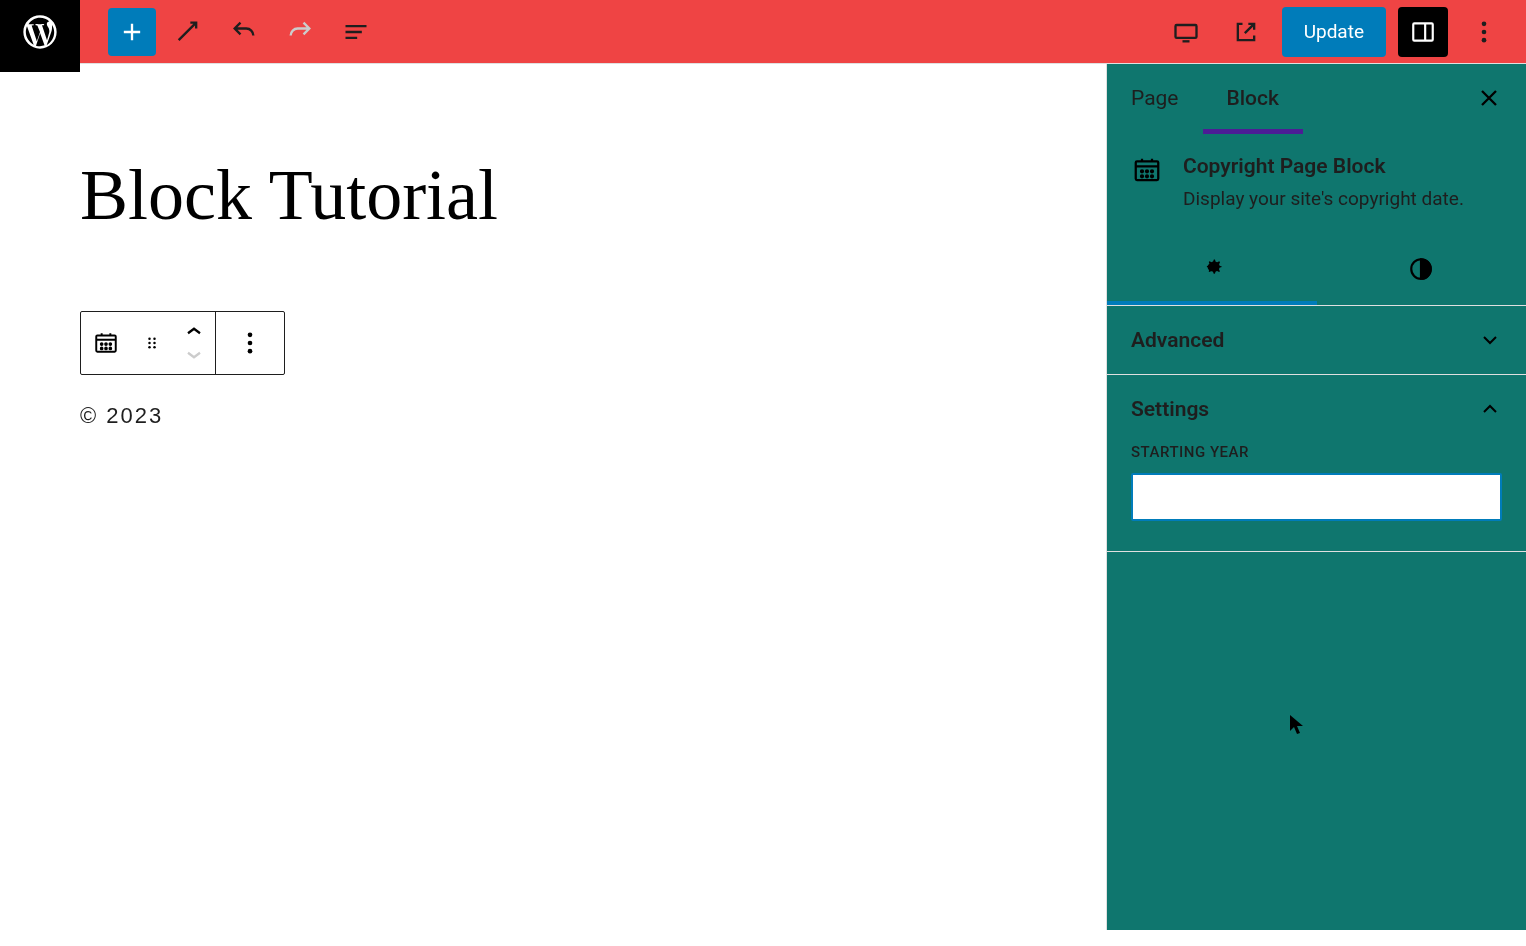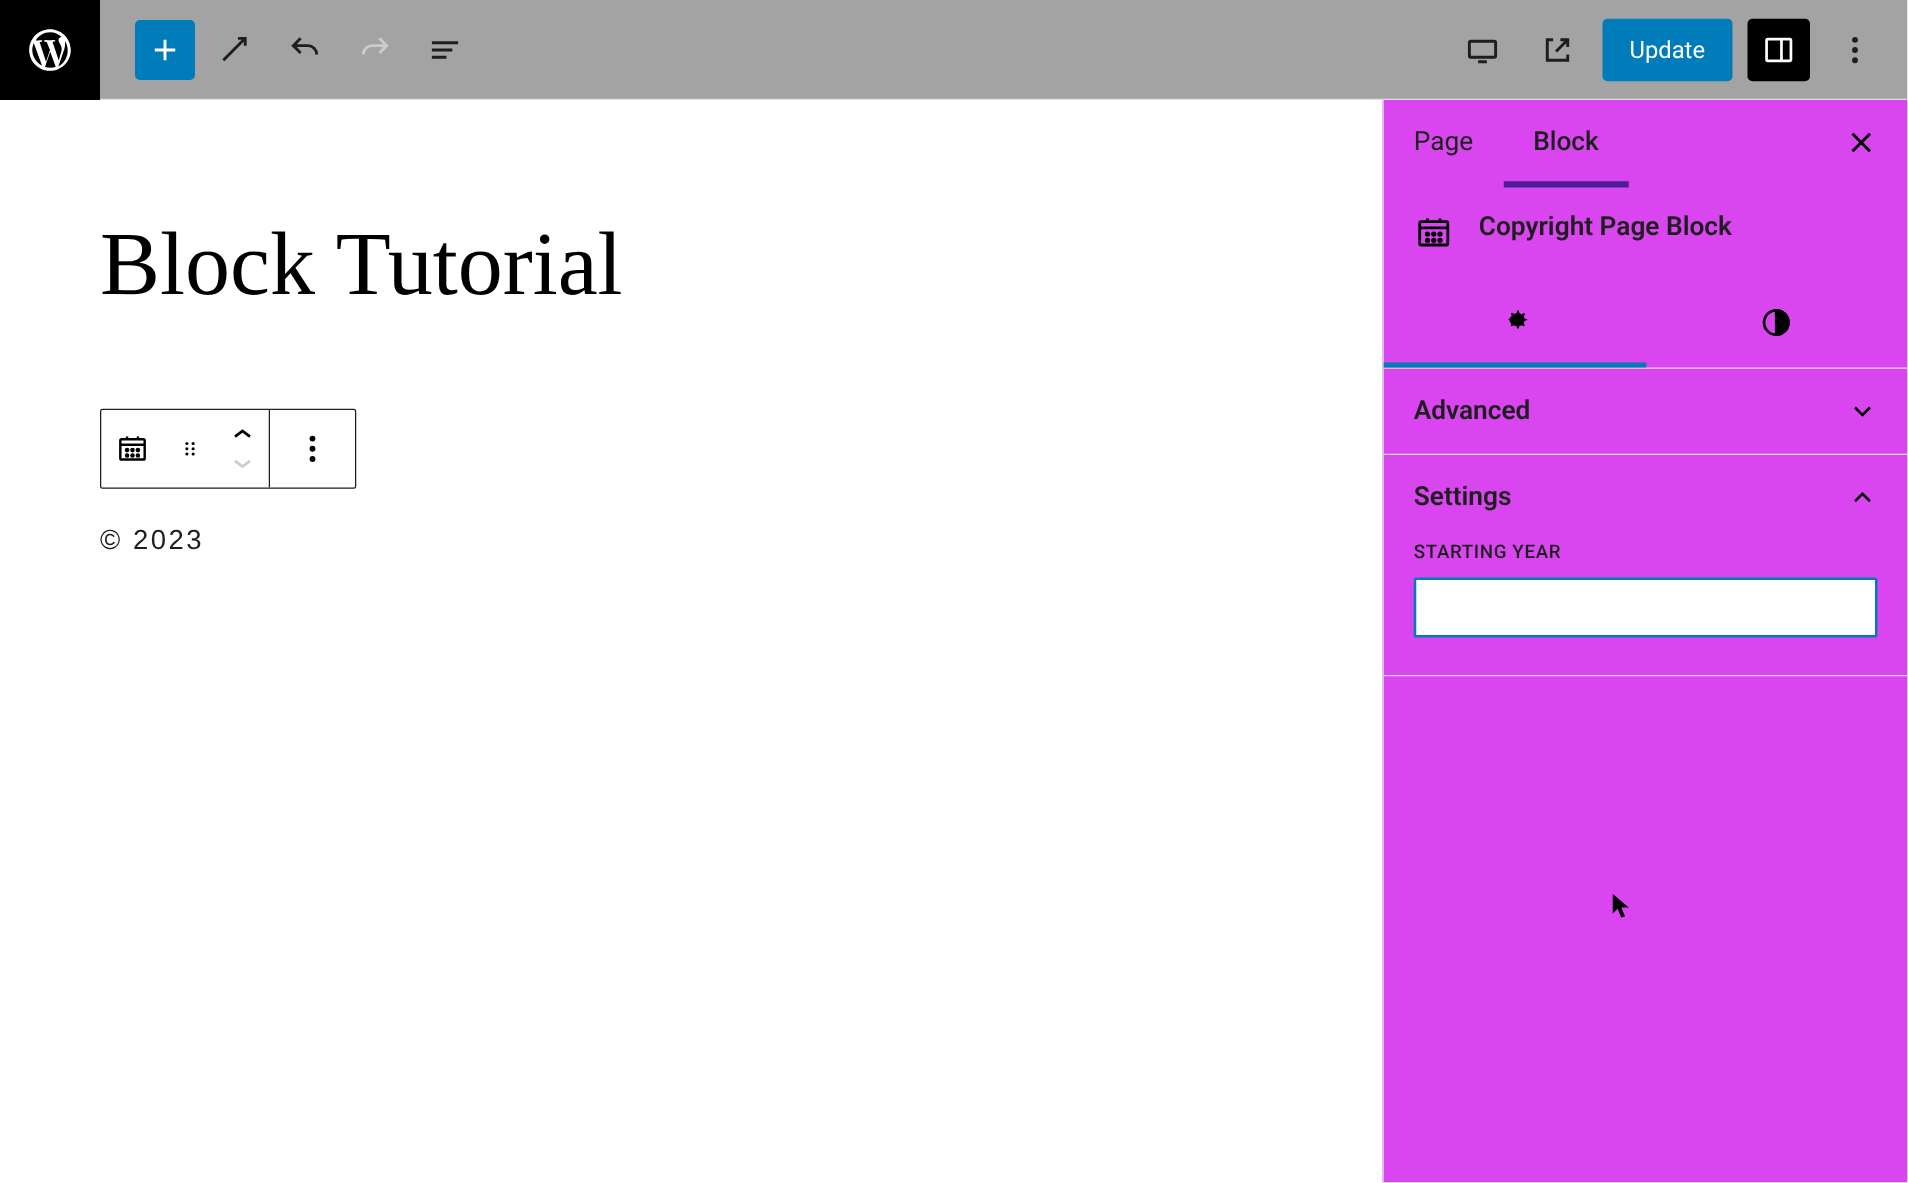--- a/index.html
+++ b/index.html
@@ -11,23 +11,23 @@
       font-family: -apple-system, BlinkMacSystemFont, "Segoe UI", Roboto, sans-serif;
       background: #fff;
       width: 1526px;
       height: 946px;
       overflow: hidden;
       position: relative;
     }
     .top-bar {
       display: flex;
       align-items: center;
-      height: 80px;
+      height: 64px;
       border-bottom: 1px solid #e0e0e0;
-      background: #a3a3a3;
+      background: #ef4444;
     }
     .wp-logo {
       width: 80px;
       height: 80px;
       background: #000;
       display: flex;
       align-items: center;
       justify-content: center;
       flex-shrink: 0;
     }
@@ -149,21 +149,21 @@
     }
     .copyright-text {
       font-size: 22px;
       color: #1e1e1e;
       font-family: -apple-system, sans-serif;
       letter-spacing: 2px;
     }
     .sidebar {
       width: 420px;
       border-left: 1px solid #e0e0e0;
-      background: #d946ef;
+      background: #0f766e;
       display: flex;
       flex-direction: column;
     }
     .sidebar-tabs {
       display: flex;
       align-items: center;
       height: 68px;
       position: relative;
     }
     .sidebar-tab {
@@ -417,20 +417,21 @@
             <circle cx="8" cy="13" r="0.8" fill="currentColor"></circle>
             <circle cx="12" cy="13" r="0.8" fill="currentColor"></circle>
             <circle cx="16" cy="13" r="0.8" fill="currentColor"></circle>
             <circle cx="8" cy="17" r="0.8" fill="currentColor"></circle>
             <circle cx="12" cy="17" r="0.8" fill="currentColor"></circle>
             <circle cx="16" cy="17" r="0.8" fill="currentColor"></circle>
           </svg>
       </div>
       <div class="block-header-text">
         <div class="block-header-title">Copyright Page Block</div>
+        <div class="block-header-desc">Display your site's copyright date.</div>
       </div>
     </div>
 
     <div class="inspector-tabs">
       <div class="inspector-tab active">
         <svg width="26" height="26" viewBox="0 0 24 24" fill="currentColor">
             <path d="M12 8a4 4 0 100 8 4 4 0 000-8zm0 6a2 2 0 110-4 2 2 0 010 4z"></path>
             <path d="M21 12.5v-1l-2-.7c-.1-.5-.3-1-.5-1.4l.9-1.9-.7-.7-1.9.9c-.4-.2-.9-.4-1.4-.5L14.7 5h-1l-.7 2c-.5.1-1 .3-1.4.5l-1.9-.9-.7.7.9 1.9c-.2.4-.4.9-.5 1.4L7.3 11v1l2 .7c.1.5.3 1 .5 1.4l-.9 1.9.7.7 1.9-.9c.4.2.9.4 1.4.5l.7 2h1l.7-2c.5-.1 1-.3 1.4-.5l1.9.9.7-.7-.9-1.9c.2-.4.4-.9.5-1.4l2-.7z"></path>
           </svg>
       </div>

